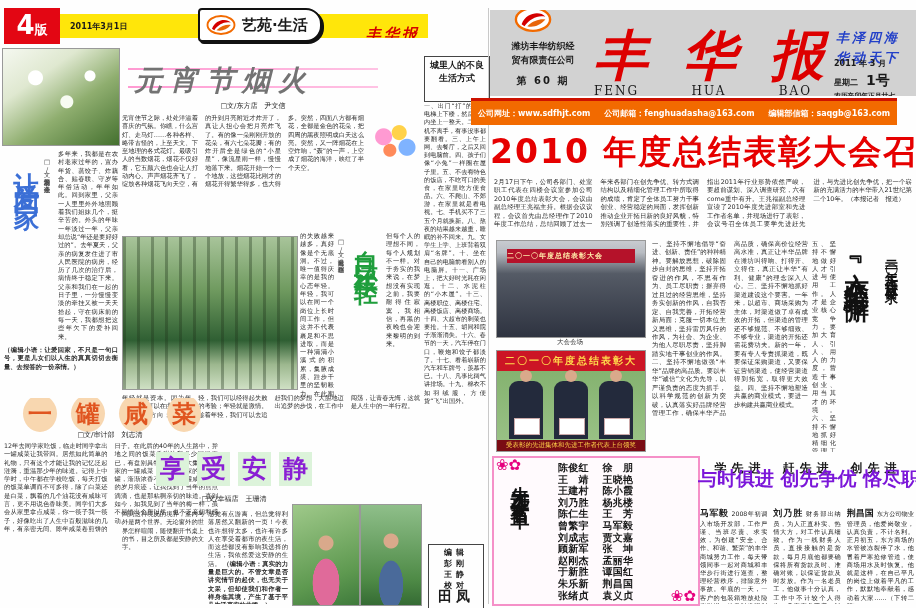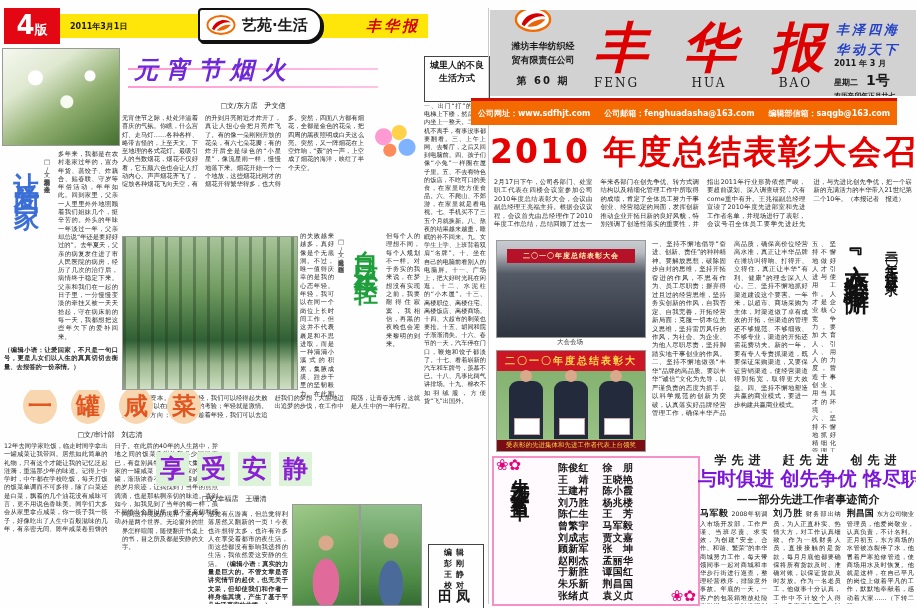--- a/index.html
+++ b/index.html
@@ -1,31 +1,31 @@
 <!DOCTYPE html>
 <html><head>
 <meta charset="utf-8">
 <style>
   html,body{margin:0;padding:0;background:#ffffff;}
   #paper{position:relative;width:916px;height:608px;background:#fefefe;overflow:hidden;
          font-family:"DejaVu Sans","Liberation Sans",sans-serif;color:#1a1a1a;}
   .abs{position:absolute;overflow:hidden;}
   .body-txt{font-size:6.3px;line-height:1.32;text-align:justify;color:#2a2a2a;}
-  .serif{font-family:"DejaVu Serif","Liberation Serif",serif;}
+  .serif{font-family:"DejaVu Serif","Liberation Serif",serif;margin-top:8px;}
   .vert{writing-mode:vertical-rl;text-orientation:upright;}
   
   .page-badge{background:#e30613;color:#fff;font-weight:bold;text-align:center;}
   .yellow-bar{background:#ffe60a;}
   .section-tab{background:#fff;border:2px solid #111;border-radius:4px 16px 16px 4px;
     box-shadow:2px 2px 0 #111;font-weight:bold;font-size:15px;padding:2px 12px 2px 6px;
     display:flex;align-items:center;gap:6px;}
   .script-red{color:#d40000;font-style:italic;font-weight:bold;}
   .pink-line{height:2px;background:linear-gradient(90deg,#ff9ad2,#ffc3e4);}
   
-  .t-yuanxiao{color:#6d28d9;font-weight:bold;font-style:italic;letter-spacing:8px;font-size:24px;}
+  .t-yuanxiao{color:#737373;font-weight:bold;font-style:italic;letter-spacing:8px;font-size:28px;}
   .t-rangai{color:#3b6fd6;font-weight:bold;font-size:26px;letter-spacing:10px;}
   .t-ziji{color:#1f9e3c;font-weight:bold;font-size:24px;letter-spacing:8px;}
   .char-green{background:#dcf3da;padding:3px 4px;margin:0 4px;}
   .char-circle{background:#f8d7b0;border-radius:50%;padding:4px 5px;margin:0 7px;}
   .t-xiangshou{color:#8a1fd4;font-weight:bold;font-size:25px;}
   .t-yiguan{color:#e05520;font-weight:bold;font-size:24px;}
   .byline{font-size:7px;color:#222;text-align:center;}
   .photo{border:1px solid #999;}
   .bold-note{font-weight:bold;}
   
@@ -42,21 +42,21 @@
   .honor-row{display:flex;gap:14px;justify-content:flex-start;line-height:11.6px;}
   .hname{display:inline-block;width:3.05em;text-align:justify;text-align-last:justify;
     font-size:10px;font-weight:bold;font-family:"DejaVu Serif","Liberation Serif",serif;}
   .flower{color:#e6007e;font-size:15px;line-height:1;}
   .slogan-sm{font-weight:bold;font-size:12px;letter-spacing:5px;text-align:center;}
   .slogan-bg{color:#7b16d9;font-weight:bold;font-size:19px;text-align:center;white-space:nowrap;}
   .subtitle{font-weight:bold;font-size:11px;text-align:center;font-family:"DejaVu Serif","Liberation Serif",serif;}
   .bio-col{flex:1;font-size:6.2px;line-height:1.32;text-align:justify;overflow:hidden;}
   .bio-name{font-weight:bold;font-size:9px;margin-right:3px;}
   .caption{font-size:6.5px;text-align:center;color:#333;}
-  .banner-red{background:#b5122a;color:#ffe9a8;font-weight:bold;text-align:center;}
+  .banner-red{background:#b5122a;color:#ffe9a8;font-weight:bold;text-align:left;}
   .cap-bar{background:#7a0c14;color:#ffd24a;font-size:6.5px;text-align:center;line-height:11px;}
   .figure{position:absolute;bottom:12px;width:34px;height:58px;background:#232a3c;border-radius:9px 9px 0 0;}
   .figure .head{position:absolute;top:-11px;left:11px;width:12px;height:12px;border-radius:50%;background:#d9a98b;}
   .figure .cert{position:absolute;bottom:4px;left:5px;width:24px;height:15px;background:#fff;border:1px solid #caa;}
   .divider{background:#c9c9c9;}
   .box-line{border:1px solid #444;}
 </style>
 </head>
 <body>
 
@@ -268,20 +268,19 @@
         </div>
         <div class="honor-row">
           <span class="hname">张绪贞</span>
           <span class="hname">袁义贞</span>
         </div>
       </div>
   </div>
 
   <div class="abs slogan-sm serif" style="left:702px;top:452px;width:212px;">学先进　赶先进　创先进</div>
   <div class="abs slogan-bg" style="left:698px;top:466px;width:218px;">与时俱进 创先争优 恪尽职责 努力执行</div>
-  <div class="abs subtitle" style="left:700px;top:492px;width:216px;">——部分先进工作者事迹简介</div>
   <div class="abs" style="left:700px;top:508px;width:214px;height:96px;display:flex;gap:6px;">
       <div class="bio-col"><span class="bio-name">马军毅</span><span>2008年初调入市场开发部，工作严谨、当班尽责、求实效，为创建“安全、合作、和谐、繁荣”的丰华商城努力工作，每天带领同事一起对商城和丰华步行街进行巡查，整理经营秩序，排除意外事故。年底的一天，一客户的包装箱堆放处险些引燃，他及时发现制止，避免了一场事故。今年1月的一天，他在三楼巡查时发现一处消防栓渗漏，及时到位解决了出水问题，确保了经营安全。</span></div>
       <div class="bio-col"><span class="bio-name">刘乃胜</span><span>财务部出纳员，为人正直朴实、热情大方，对工作认真细致。作为一线财务人员，直接接触的是货款，每月月底他都要确保将所有货款及时、准确对账，以保证货款及时发放。作为一名老员工，他做事十分认真，工作中不计较个人得失，凡事有条不紊，以心换心地交朋友，用谦和的声音、细致周到的耐心与尽力，以身作则，使财务工作快速建立起良好秩序。</span></div>
       <div class="bio-col"><span class="bio-name">荆昌国</span><span>东方公司物业管理员，他爱岗敬业，认真负责，不计名利。正月初五，东方商场的水管被冻裂停了水，他冒着严寒抢修管道，使商场用水及时恢复。他就是这样，在自己平凡的岗位上做着平凡的工作，默默地奉献着，感动着大家……（下转二版）</span></div>
     </div>
 
 </div>
 
 </body></html>

